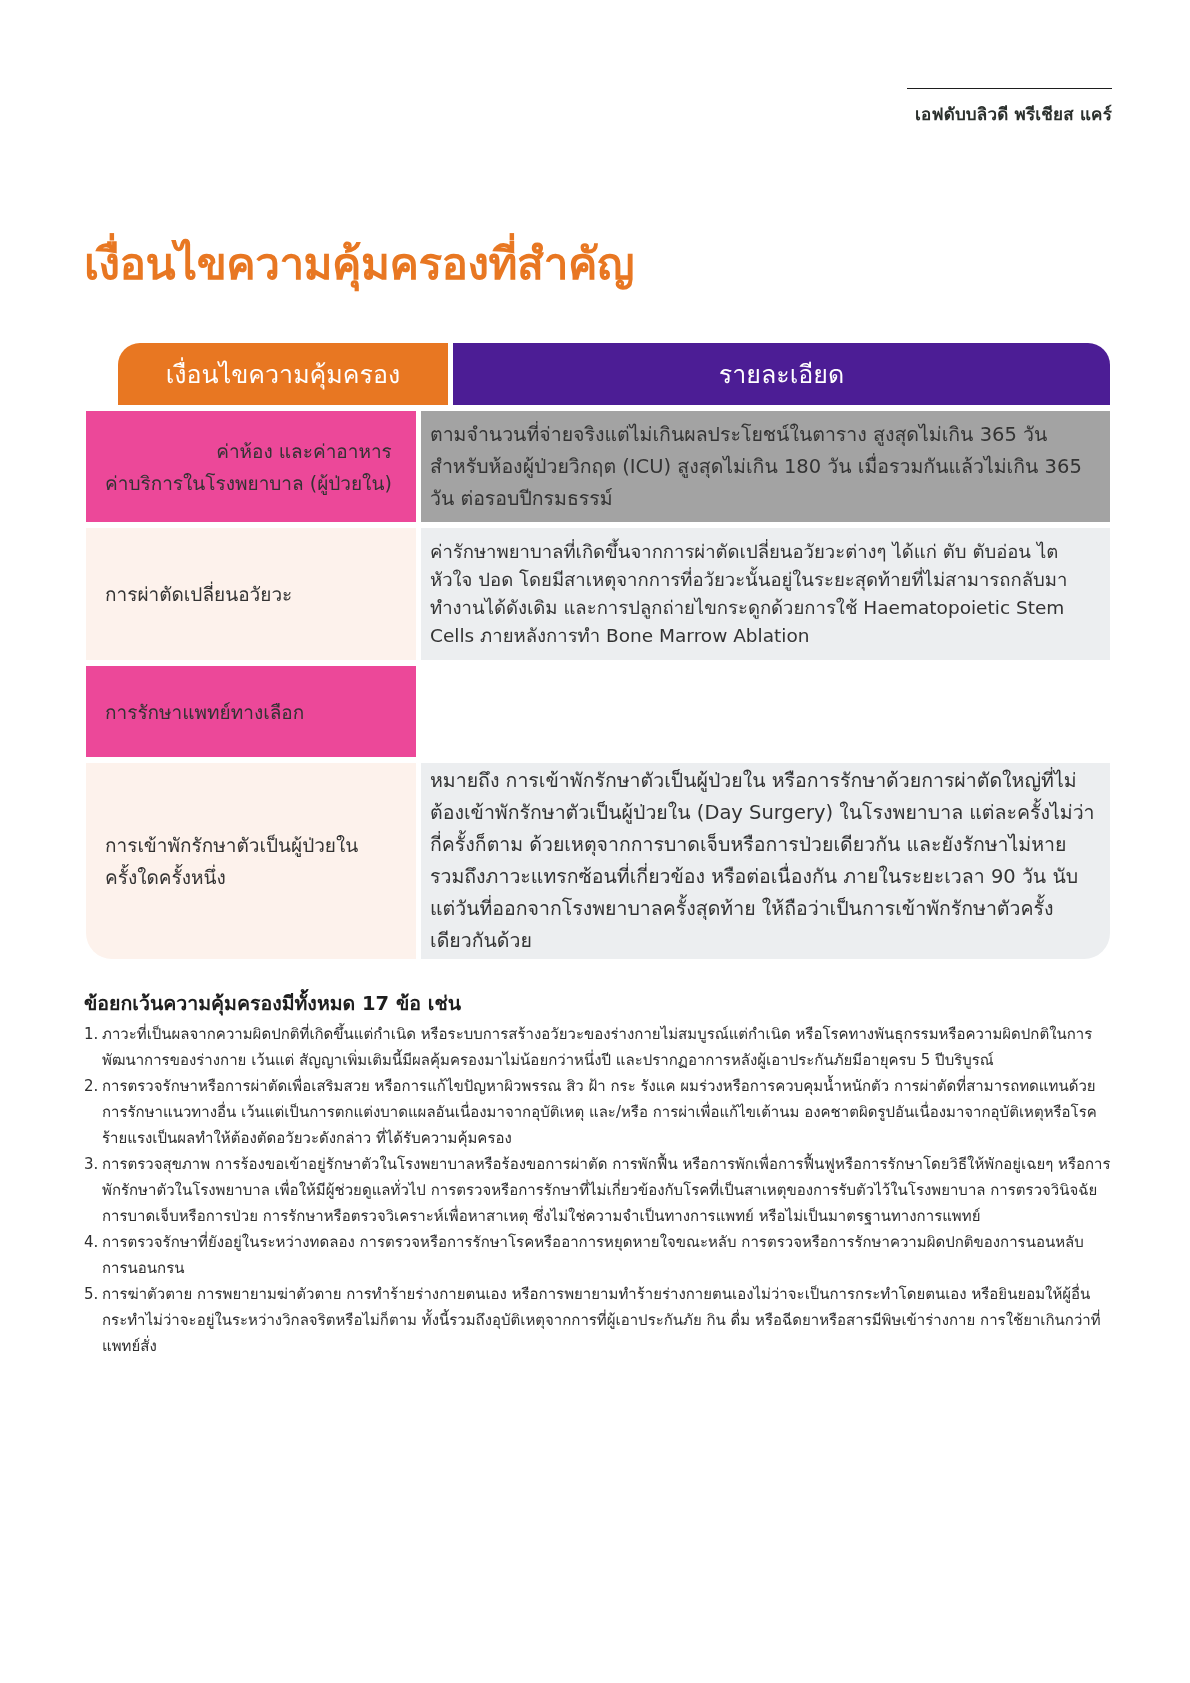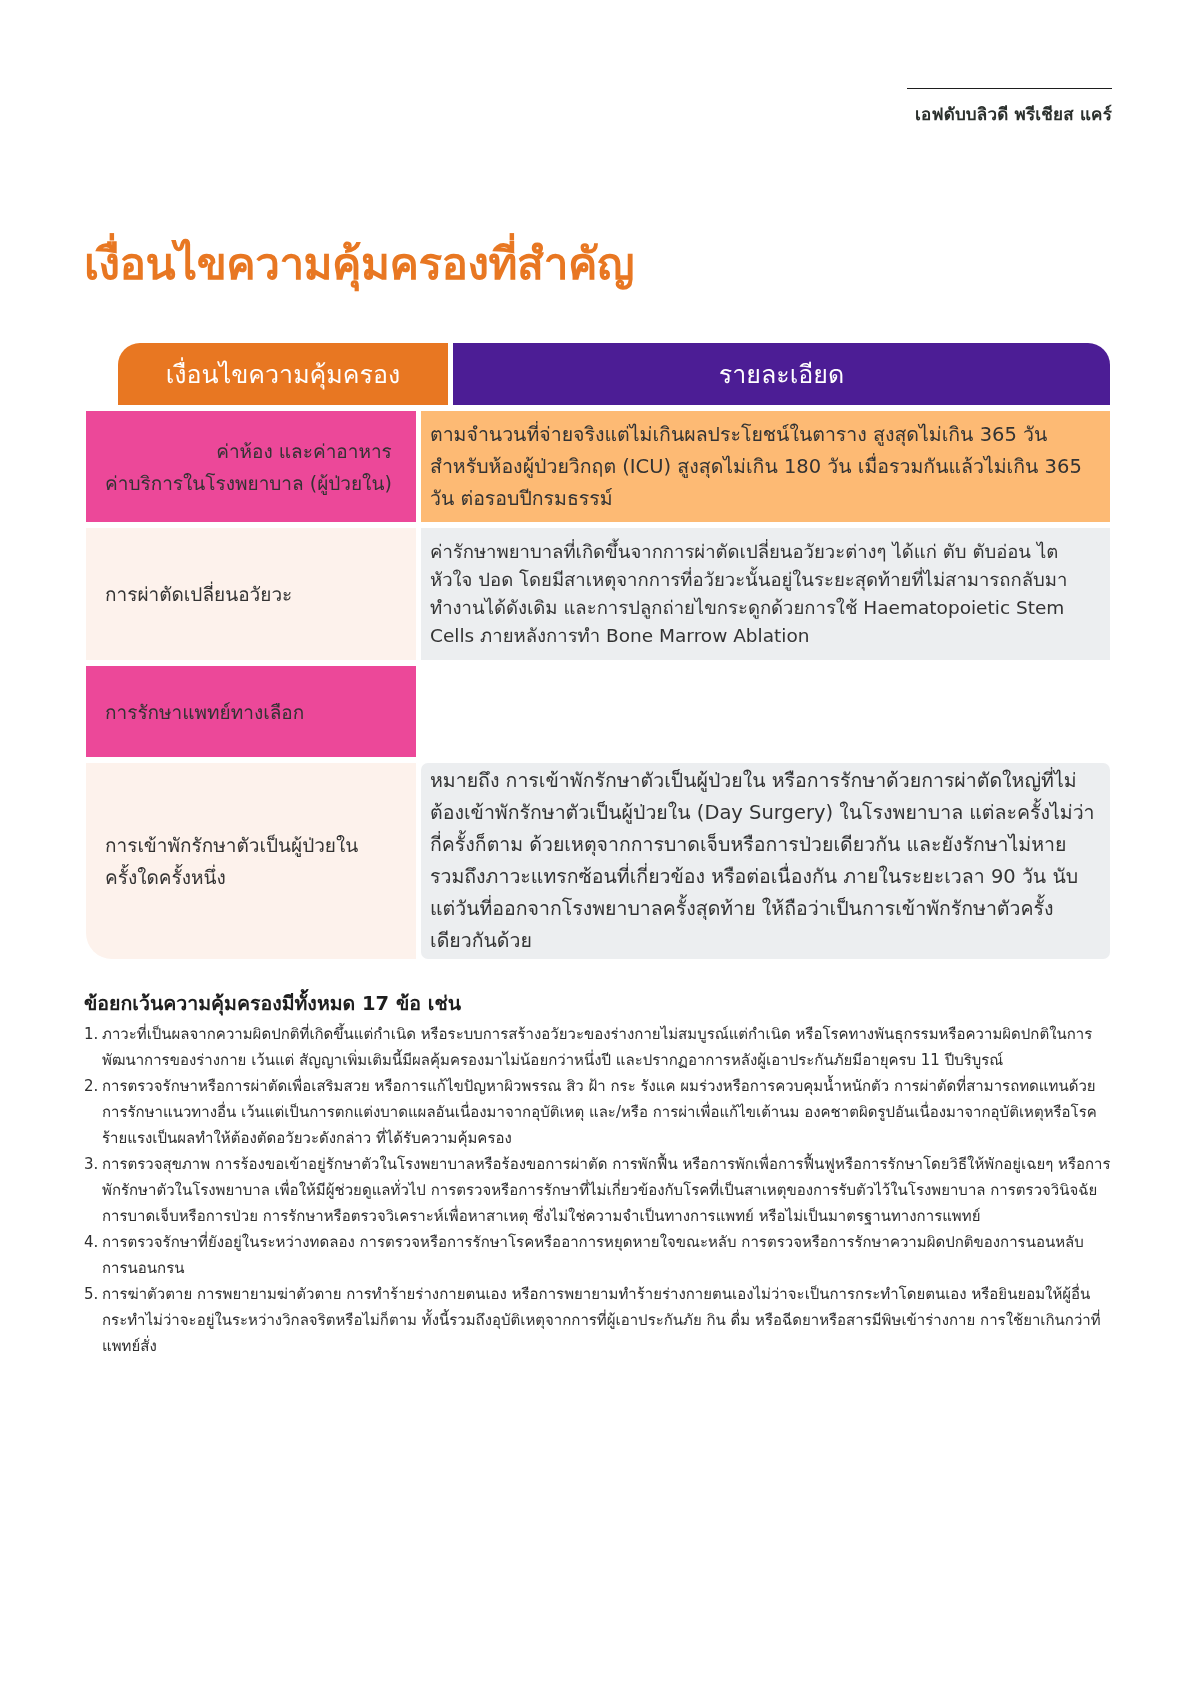--- a/index.html
+++ b/index.html
@@ -13,30 +13,30 @@
 
   .table { position:absolute; left:86px; top:343px; width:1024px; }
   .thead { display:flex; height:62px; }
   .th { display:flex; align-items:center; justify-content:center; color:#ffffff; font-size:25px;margin-left:32px; }
   .th-left { width:330px; background:#e87722; border-top-left-radius:22px; }
   .th-right { flex:1; margin-left:5px; background:#4c1d95; border-top-right-radius:22px; }
   .row { display:flex; margin-top:6px; }
   .cell-left { width:330px; box-sizing:border-box; padding:0 20px 0 19px; display:flex; align-items:center; font-size:19px; line-height:32px; color:#333; }
   .cell-right { flex:1; margin-left:5px; box-sizing:border-box; padding:8px 10px 8px 9px; display:flex; align-items:center; font-size:19.5px; line-height:32px; color:#333; }
   .row.odd .cell-left { background:#ec4899;text-align:right; }
-  .row.odd .cell-right { background:#fdba74; }
+  .row.odd .cell-right { background:#a3a3a3; }
   .row.even .cell-left { background:#fdf2ec; }
   .row.even .cell-right { background:#eceef0; }
   .row.r1 { height:111px; }
   .row.r2 { height:132px; }
   .row.r2 .cell-right { line-height:28px; font-size:18.5px;justify-content:center; }
   .row.r3 { height:91px; }
   .row.r4 { height:196px; }
   .row.last .cell-left { border-bottom-left-radius:26px; }
-  .row.last .cell-right { border-bottom-right-radius:26px;border-radius:7px; }
+  .row.last .cell-right { border-bottom-right-radius:26px; }
 
   .excl { position:absolute; left:84px; top:988px; width:1030px; }
   .excl-title { font-size:19.5px; font-weight:bold; color:#1e1e1e; margin:0 0 2px 0; }
   .excl-list { margin:0; padding:0; list-style:none; }
   .excl-item { display:flex; font-size:15px; line-height:26px; color:#2f2f2f; }
   .excl-num { width:18px; flex:none; }
   .excl-text { flex:1; }
 </style>
 </head>
 <body>
@@ -86,21 +86,21 @@
         <span>หมายถึง การเข้าพักรักษาตัวเป็นผู้ป่วยใน หรือการรักษาด้วยการผ่าตัดใหญ่ที่ไม่ต้องเข้าพักรักษาตัวเป็นผู้ป่วยใน (Day Surgery) ในโรงพยาบาล แต่ละครั้งไม่ว่ากี่ครั้งก็ตาม ด้วยเหตุจากการบาดเจ็บหรือการป่วยเดียวกัน และยังรักษาไม่หายรวมถึงภาวะแทรกซ้อนที่เกี่ยวข้อง หรือต่อเนื่องกัน ภายในระยะเวลา 90 วัน นับแต่วันที่ออกจากโรงพยาบาลครั้งสุดท้าย ให้ถือว่าเป็นการเข้าพักรักษาตัวครั้งเดียวกันด้วย</span>
       </div>
   </div>
 </div>
 
 <div class="excl">
   <h2 class="excl-title">ข้อยกเว้นความคุ้มครองมีทั้งหมด 17 ข้อ เช่น</h2>
   <ol class="excl-list">
     <li class="excl-item">
       <span class="excl-num">1.</span>
-      <span class="excl-text">ภาวะที่เป็นผลจากความผิดปกติที่เกิดขึ้นแต่กำเนิด หรือระบบการสร้างอวัยวะของร่างกายไม่สมบูรณ์แต่กำเนิด หรือโรคทางพันธุกรรมหรือความผิดปกติในการพัฒนาการของร่างกาย เว้นแต่ สัญญาเพิ่มเติมนี้มีผลคุ้มครองมาไม่น้อยกว่าหนึ่งปี และปรากฏอาการหลังผู้เอาประกันภัยมีอายุครบ 11 ปีบริบูรณ์</span>
+      <span class="excl-text">ภาวะที่เป็นผลจากความผิดปกติที่เกิดขึ้นแต่กำเนิด หรือระบบการสร้างอวัยวะของร่างกายไม่สมบูรณ์แต่กำเนิด หรือโรคทางพันธุกรรมหรือความผิดปกติในการพัฒนาการของร่างกาย เว้นแต่ สัญญาเพิ่มเติมนี้มีผลคุ้มครองมาไม่น้อยกว่าหนึ่งปี และปรากฏอาการหลังผู้เอาประกันภัยมีอายุครบ 5 ปีบริบูรณ์</span>
     </li>
     <li class="excl-item">
       <span class="excl-num">2.</span>
       <span class="excl-text">การตรวจรักษาหรือการผ่าตัดเพื่อเสริมสวย หรือการแก้ไขปัญหาผิวพรรณ สิว ฝ้า กระ รังแค ผมร่วงหรือการควบคุมน้ำหนักตัว การผ่าตัดที่สามารถทดแทนด้วยการรักษาแนวทางอื่น เว้นแต่เป็นการตกแต่งบาดแผลอันเนื่องมาจากอุบัติเหตุ และ/หรือ การผ่าเพื่อแก้ไขเต้านม องคชาตผิดรูปอันเนื่องมาจากอุบัติเหตุหรือโรคร้ายแรงเป็นผลทำให้ต้องตัดอวัยวะดังกล่าว ที่ได้รับความคุ้มครอง</span>
     </li>
     <li class="excl-item">
       <span class="excl-num">3.</span>
       <span class="excl-text">การตรวจสุขภาพ การร้องขอเข้าอยู่รักษาตัวในโรงพยาบาลหรือร้องขอการผ่าตัด การพักฟื้น หรือการพักเพื่อการฟื้นฟูหรือการรักษาโดยวิธีให้พักอยู่เฉยๆ หรือการพักรักษาตัวในโรงพยาบาล เพื่อให้มีผู้ช่วยดูแลทั่วไป การตรวจหรือการรักษาที่ไม่เกี่ยวข้องกับโรคที่เป็นสาเหตุของการรับตัวไว้ในโรงพยาบาล  การตรวจวินิจฉัยการบาดเจ็บหรือการป่วย การรักษาหรือตรวจวิเคราะห์เพื่อหาสาเหตุ ซึ่งไม่ใช่ความจำเป็นทางการแพทย์ หรือไม่เป็นมาตรฐานทางการแพทย์</span>
     </li>
     <li class="excl-item">

